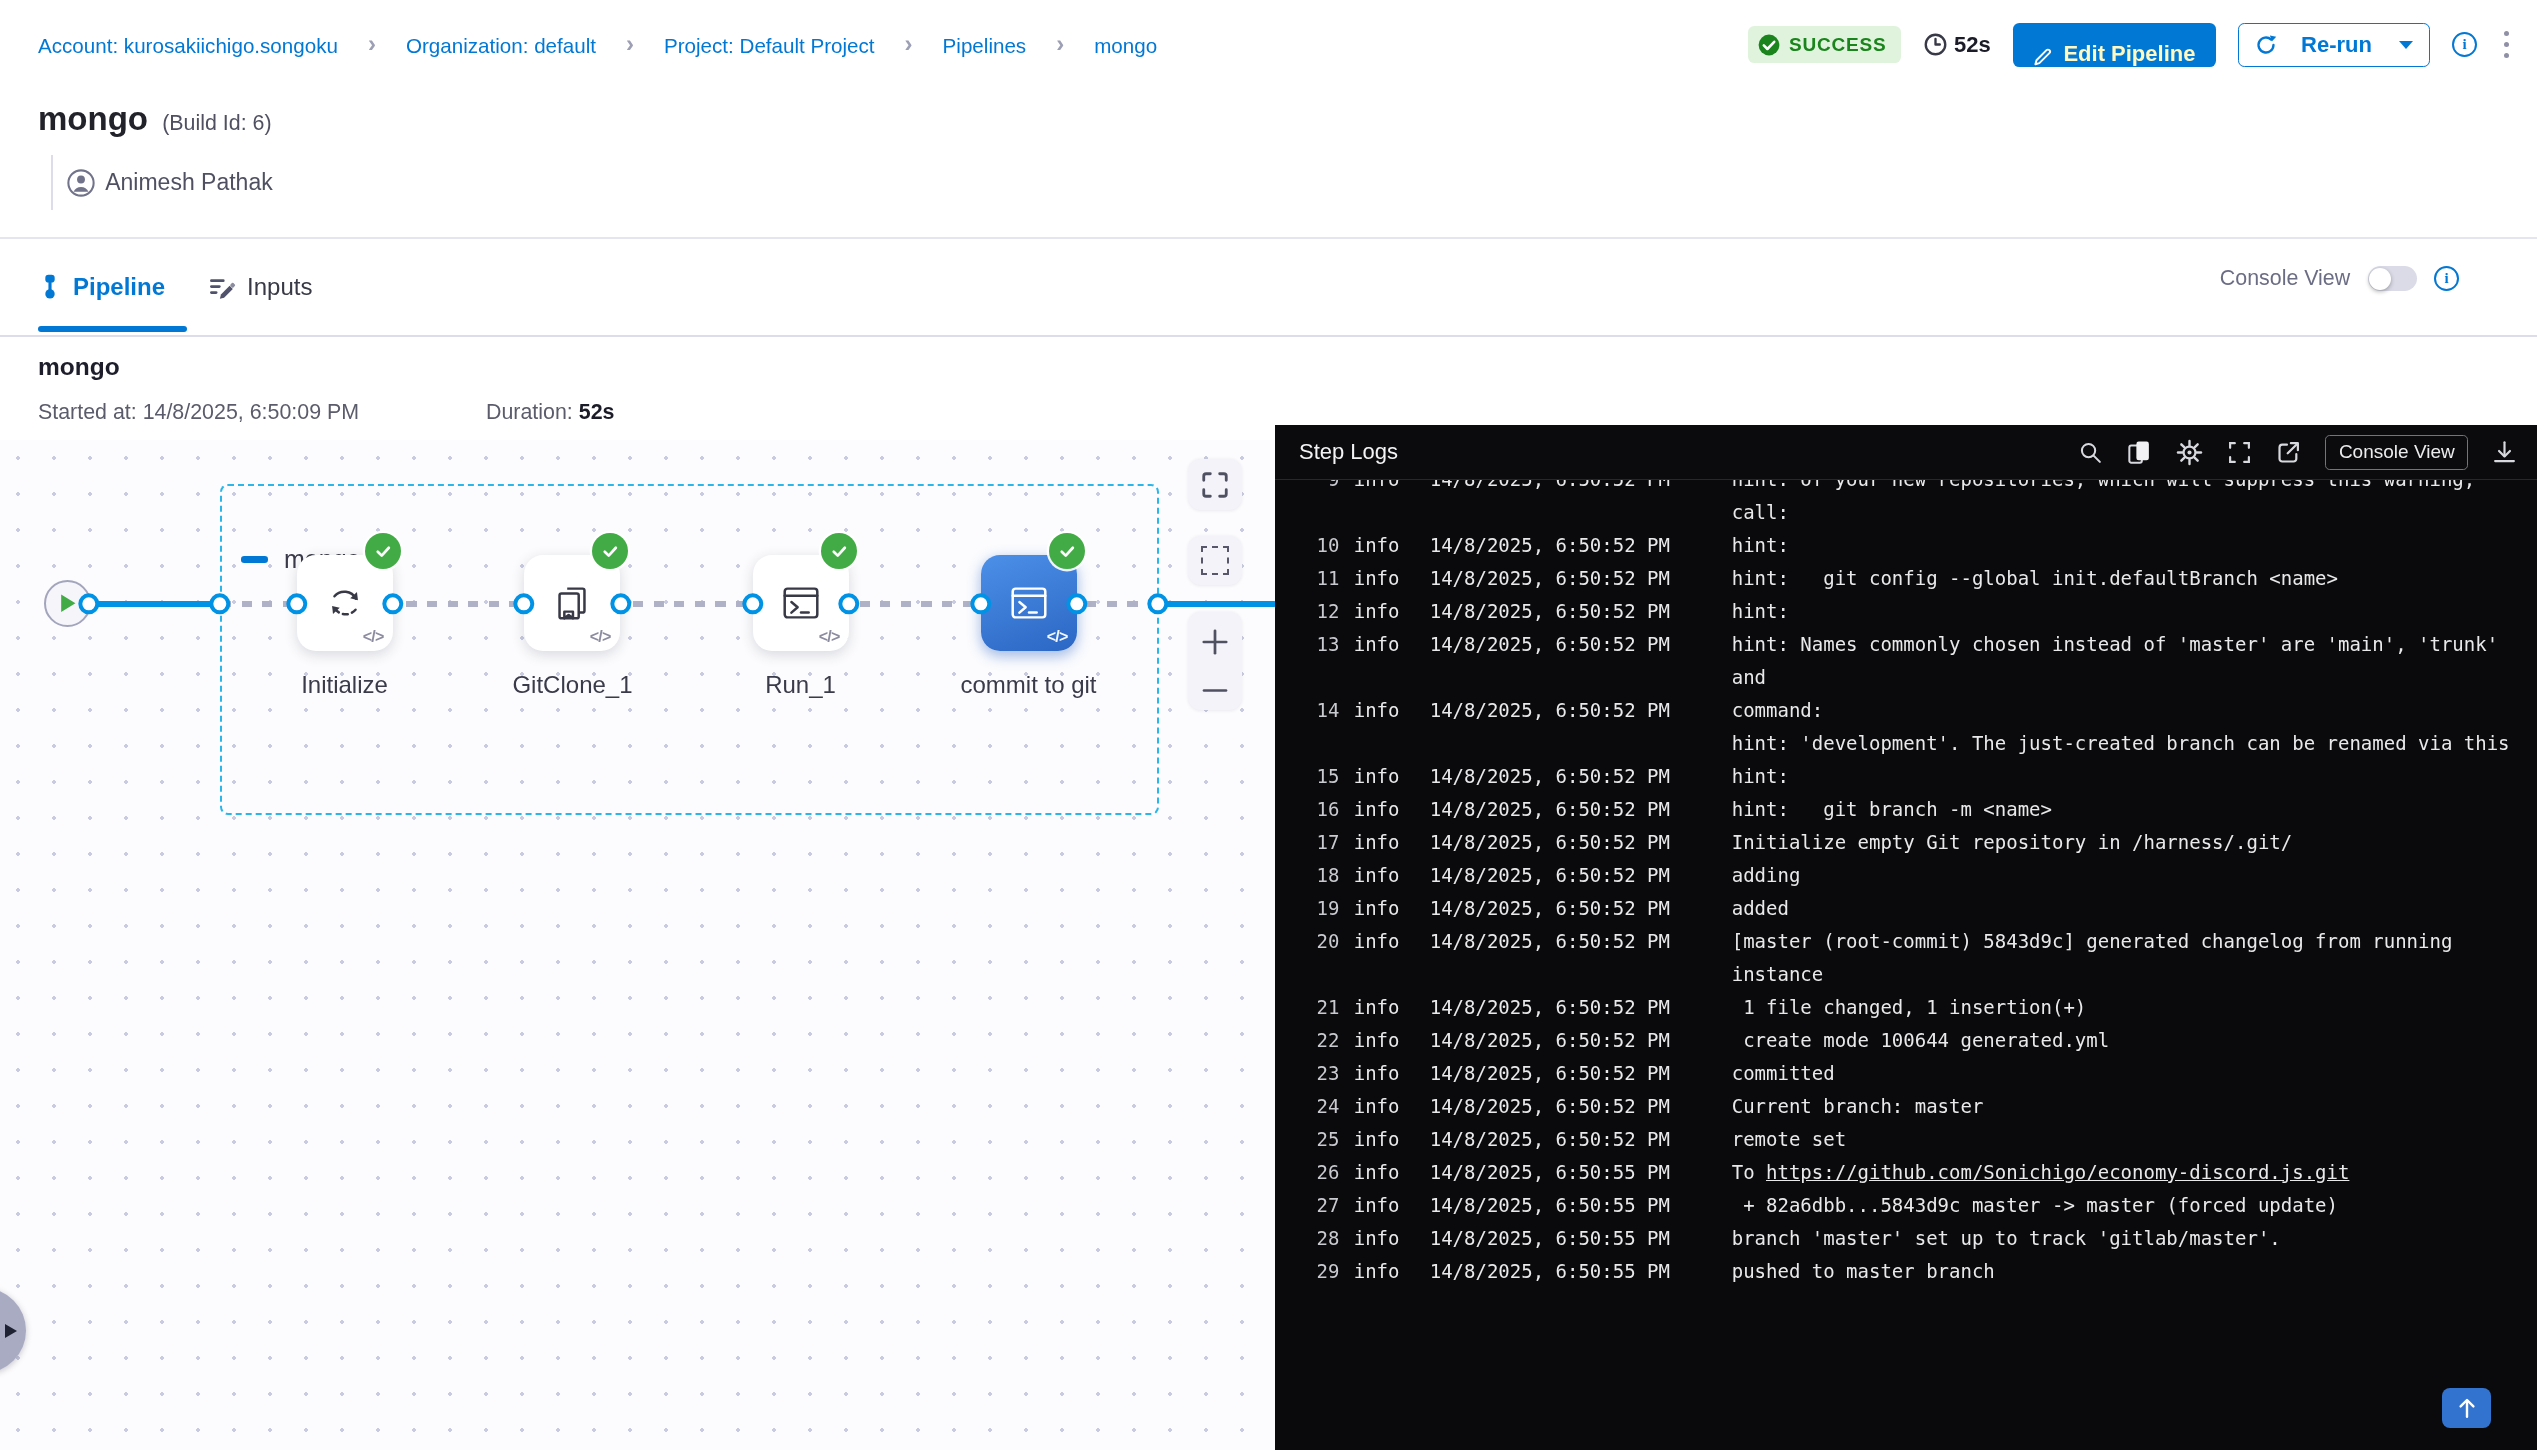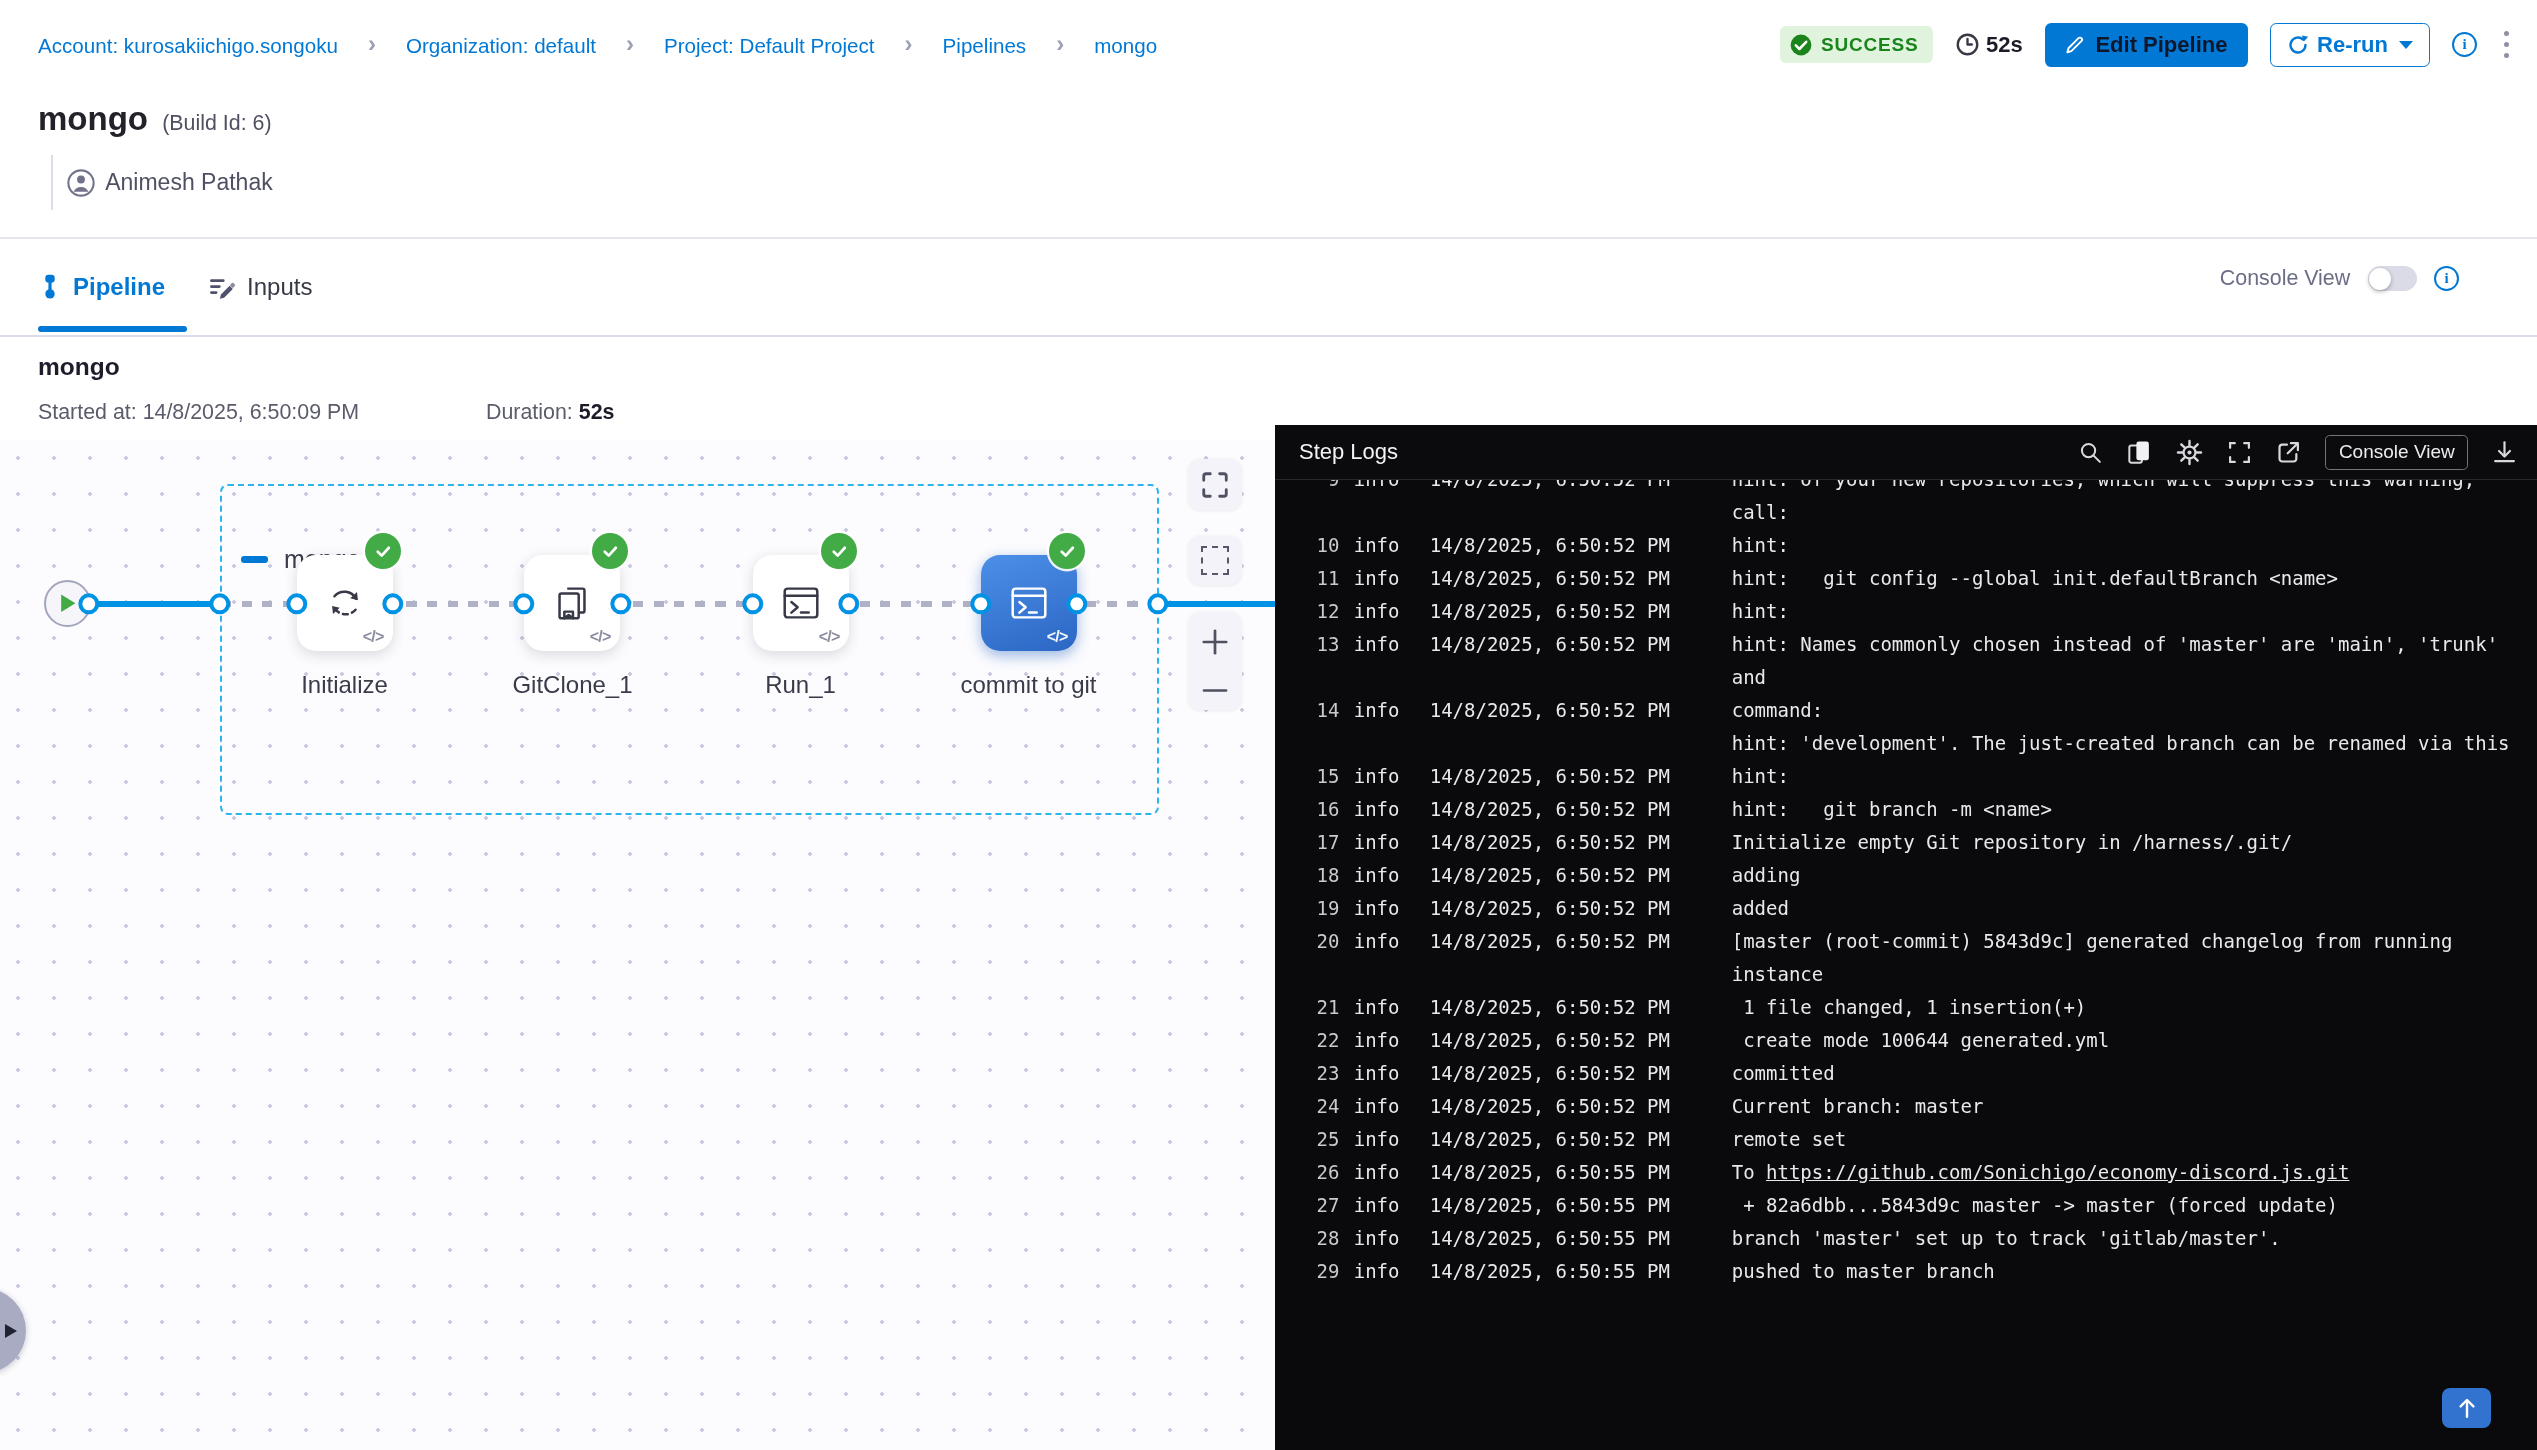--- a/index.html
+++ b/index.html
@@ -11,24 +11,24 @@
   .breadcrumb { position:absolute; left:38px; top:28.5px; height:35px; display:flex; align-items:center;
     font-size:20.6px; color:#0278D5; gap:30px; }
   .breadcrumb .bc-item { color:#0278D5; cursor:pointer; white-space:nowrap; }
   .breadcrumb .bc-sep { color:#9DA0B5; font-size:24px; font-weight:700; transform:translateY(-1.6px); }
 
   .top-controls { position:absolute; right:24px; top:19px; height:51px; display:flex; align-items:center; gap:22px; }
   .status-badge { display:flex; align-items:center; gap:8px; background:#E0F4DD; border-radius:6.3px;
     padding:6.3px 14.2px 6.3px 9.5px; }
   .status-badge .txt { color:#1B841D; font-weight:700; font-size:19px; letter-spacing:0.8px; }
   .elapsed { display:flex; align-items:center; gap:6.3px; font-size:22px; color:#1C1C28; font-weight:600; }
-  .btn-primary { display:flex; align-items:center; gap:9.5px; background:#0278D5; color:#0f172a;
+  .btn-primary { display:flex; align-items:flex-end; gap:9.5px; background:#0278D5; color:#fef9c3;
     border:none; border-radius:6.3px; height:44px; padding:0 20.6px; font-size:22px; font-weight:600; cursor:pointer;
     font-family:inherit; }
-  .btn-outline { display:flex; align-items:center; gap:8px; background:#fff; color:#0278D5;
+  .btn-outline { display:flex; align-items:center; gap:24px; background:#fff; color:#0278D5;
     border:1.6px solid #0278D5; border-radius:6.3px; height:44px; padding:0 16px; font-size:22px; font-weight:700;
     cursor:pointer; font-family:inherit; }
   .caret { width:0; height:0; border-left:7.1px solid transparent; border-right:7.1px solid transparent;
     border-top:8.7px solid #0278D5; margin-left:3.2px; }
   .kebab { display:flex; flex-direction:column; gap:5.5px; padding:4.7px; cursor:pointer; }
   .kebab i { width:5.5px; height:5.5px; border-radius:50%; background:#8F90A6; }
 
   .page-title-row { position:absolute; left:38px; top:100px; display:flex; align-items:baseline; gap:14.2px; }
   .page-title { font-size:33px; font-weight:700; color:#22222A; }
   .build-id { font-size:21.4px; color:#4F5162; }

